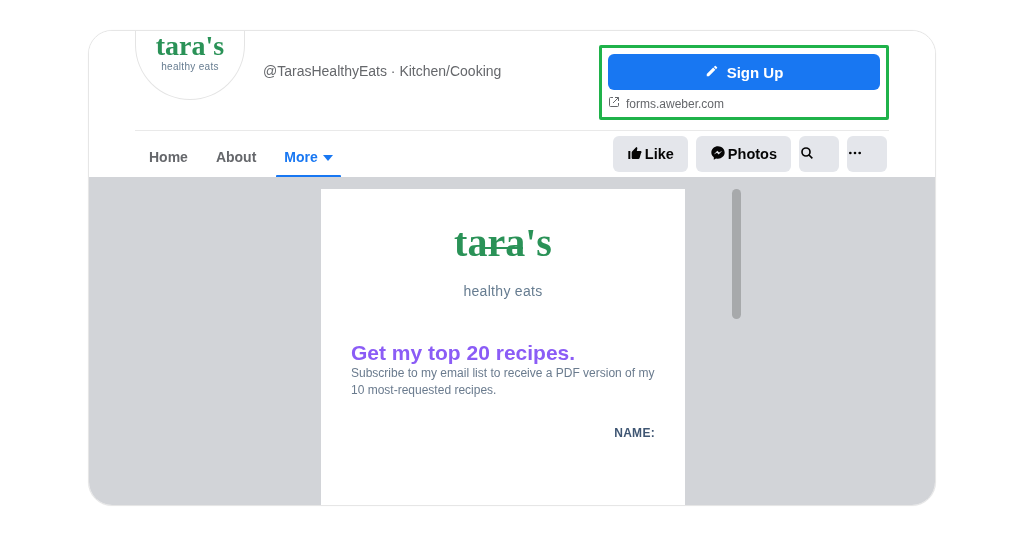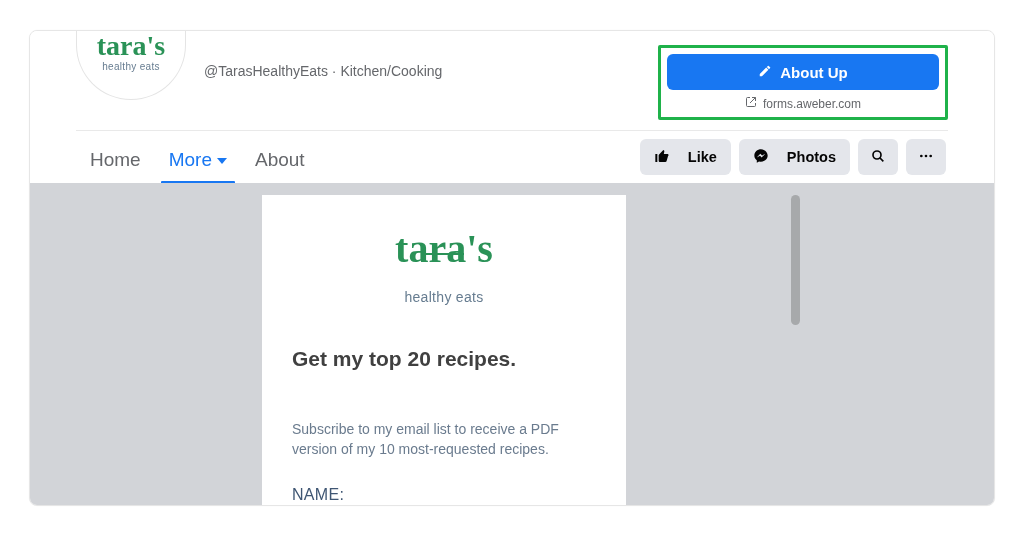--- a/index.html
+++ b/index.html
@@ -6,24 +6,24 @@
   body {
     font-family: -apple-system, BlinkMacSystemFont, "Segoe UI", Helvetica, Arial, sans-serif;
     background: #ffffff;
     width: 1024px;
     height: 536px;
     display: flex;
     align-items: center;
     justify-content: center;
   }
   .frame {
-    width: 966px;
+    width: 848px;
     height: 476px;
     border: 1px solid #e6e6e6;
-    border-radius: 8px;
+    border-radius: 24px;
     overflow: hidden;
     background: #ffffff;
     box-shadow: 0 0 0 0.5px rgba(0,0,0,0.02);
     display: flex;
     flex-direction: column;
   }
   .header {
     padding: 0 46px 0 46px;
     background: #fff;
     border-bottom: 0;
@@ -101,21 +101,20 @@
     display: flex;
     align-items: center;
     justify-content: center;
     gap: 8px;
     cursor: pointer;
   }
   .signup-btn svg { width: 14px; height: 14px; fill: #fff; }
   .ext-link {
     display: flex;
     align-items: center;
-    justify-content: center;
     gap: 6px;
     font-size: 12px;
     color: #65676b;
     margin-top: 6px;
     padding-bottom: 2px;
   }
   .ext-link svg { width: 12px; height: 12px; fill: none; stroke: #65676b; stroke-width: 2; }
   .divider {
     height: 1px;
     background: #e9e9e9;
@@ -126,22 +125,22 @@
     align-items: center;
     justify-content: space-between;
     padding: 0 0 0 0;
     margin-top: 4px;
   }
   .tabs {
     display: flex;
     gap: 0;
   }
   .tab {
-    font-size: 19px;
-    font-weight: 400;
+    font-size: 14px;
+    font-weight: 700;
     color: #65676b;
     padding: 14px 14px 12px 14px;
     cursor: pointer;
     position: relative;
     display: flex;
     align-items: center;
     gap: 5px;
   }
   .tab.active {
     color: #1877f2;
@@ -173,22 +172,21 @@
   .pill {
     background: #e4e6eb;
     border: none;
     border-radius: 6px;
     height: 36px;
     font-size: 14.5px;
     font-weight: 600;
     color: #050505;
     display: flex;
     align-items: center;
-    justify-content: center;
-    gap: 18px;
+    gap: 2px;
     padding: 0 14px;
     cursor: pointer;
   }
   .pill.icon-only { width: 40px; padding: 0; }
   .pill svg { width: 16px; height: 16px; }
   .content-area {
     flex: 1;
     background: #d2d4d8;
     position: relative;
     overflow: hidden;
@@ -230,34 +228,34 @@
     display: inline-block;
     width: 40px;
     height: 2px;
     background: #2a9257;
     position: relative;
     top: -26px;
   }
   .form-headline {
     font-size: 21px;
     font-weight: 700;
-    color: #404040;
+    color: #8b5cf6;
   }
   .form-sub {
-    font-size: 14px;
+    font-size: 12px;
     color: #6a7b8e;
     line-height: 1.45;
     margin-bottom: 26px;
-    margin-top: 48px;
   }
   .form-label {
-    font-size: 16px;
-    font-weight: 400;
+    font-size: 12px;
+    font-weight: 700;
     color: #3f5673;
     letter-spacing: 0.3px;
+    text-align: right;
   }
   .scroll-track {
     position: absolute;
     top: 12px;
     right: 194px;
     width: 9px;
     height: 280px;
   }
   .scroll-thumb {
     width: 9px;
@@ -288,21 +286,21 @@
         </div>
       </div>
 
       <div class="cta-wrap">
         <button class="signup-btn">
           <span>
             <svg viewBox="0 0 24 24">
                 <path d="M3 17.25V21h3.75L17.81 9.94l-3.75-3.75L3 17.25zM20.71 7.04a1 1 0 0 0 0-1.41l-2.34-2.34a1 1 0 0 0-1.41 0l-1.83 1.83 3.75 3.75 1.83-1.83z"></path>
               </svg>
           </span>
-          <span>About Up</span>
+          <span>Sign Up</span>
         </button>
         <div class="ext-link">
           <span>
             <svg viewBox="0 0 24 24">
                 <path d="M14 3h7v7"></path>
                 <path d="M10 14L21 3"></path>
                 <path d="M21 14v5a2 2 0 0 1-2 2H5a2 2 0 0 1-2-2V5a2 2 0 0 1 2-2h5"></path>
               </svg>
           </span>
           <span>forms.aweber.com</span>
@@ -311,27 +309,27 @@
 
     </div>
 
     <div class="divider"></div>
 
     <div class="tabbar">
       <div class="tabs">
         <div class="tab">
             <span>Home</span>
           </div>
+        <div class="tab">
+            <span>About</span>
+          </div>
         <div class="tab active">
           <span>More</span>
           <span class="caret"></span>
         </div>
-        <div class="tab">
-            <span>About</span>
-          </div>
       </div>
 
       <div class="actions">
         <button class="pill">
           <span>
             <svg viewBox="0 0 24 24" fill="#050505">
                 <path d="M2 21h3V9H2v12zM22 11c0-1.1-.9-2-2-2h-5.3l.8-3.8v-.3c0-.4-.2-.8-.4-1.1L14 3 7.6 9.6C7.2 9.9 7 10.4 7 11v8c0 1.1.9 2 2 2h8c.8 0 1.5-.5 1.8-1.2l2.1-7c.1-.2.1-.5.1-.8z"></path>
               </svg>
           </span>
           <span>Like</span>

